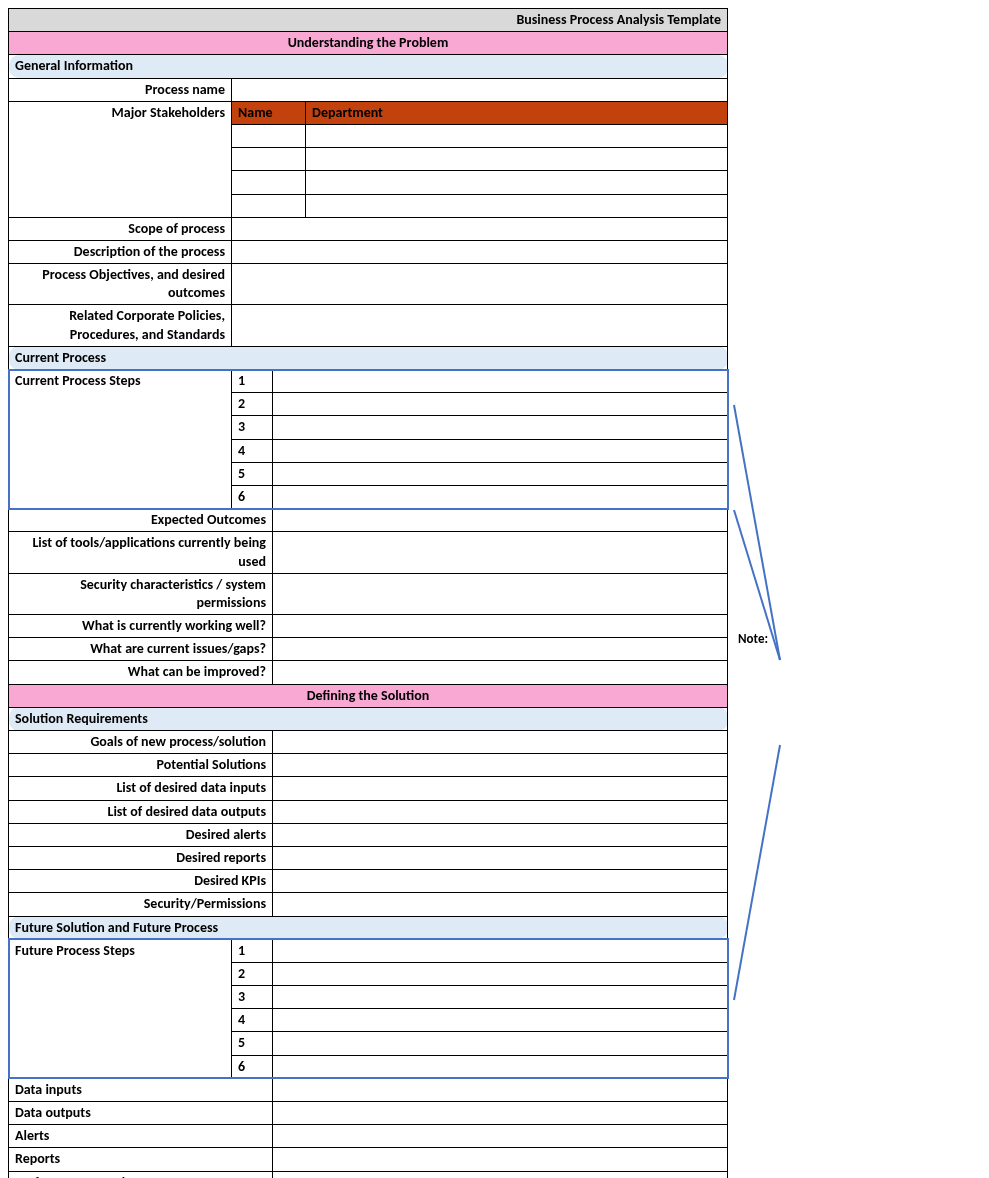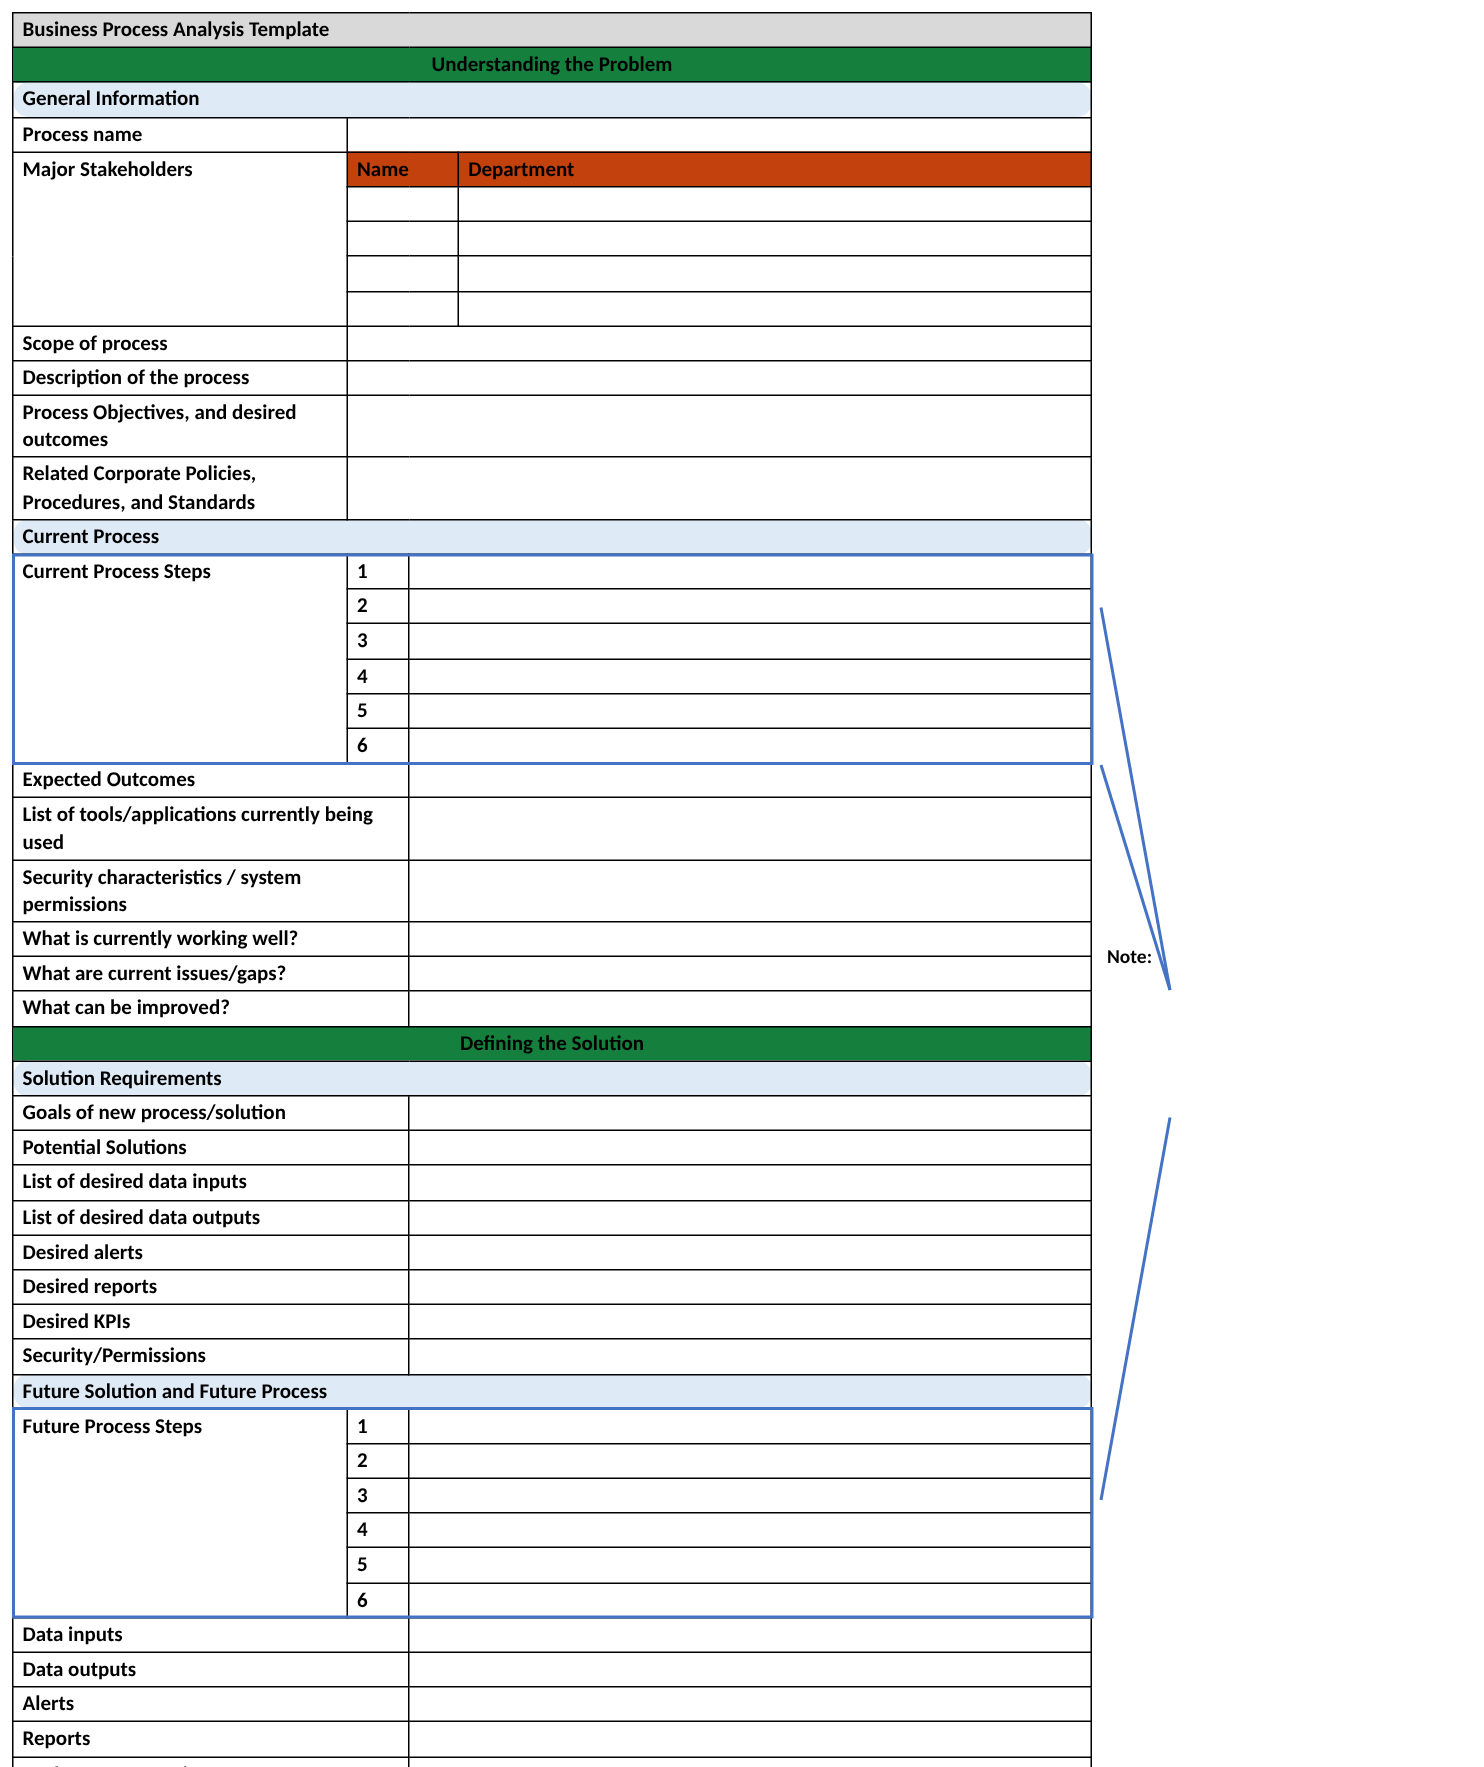--- a/index.html
+++ b/index.html
@@ -1,22 +1,22 @@
 <!DOCTYPE html>
 <html><head>
 <meta charset="utf-8">
 <style>
   body{font-family:Calibri,Arial,sans-serif;margin:0;padding:8px;background:#fff;color:#000;}
   .wrap{display:flex;gap:10px;align-items:flex-start;}
   .tbl{width:720px;border:1px solid #000;border-collapse:collapse;}
   .tbl td,.tbl th{border:1px solid #000;padding:2px 6px;font-size:14px;vertical-align:top;line-height:1.3;}
-  .title{background:#d9d9d9;font-weight:bold;font-size:26px;text-align:left;padding:6px;}
-  .sec-major{background:#15803d;font-weight:bold;font-size:20px;text-align:center;padding:4px;}
+  .title{background:#d9d9d9;font-weight:bold;font-size:26px;text-align:right;padding:6px;}
+  .sec-major{background:#f9a8d4;font-weight:bold;font-size:20px;text-align:center;padding:4px;}
   .sec-sub{background:#deeaf6;font-weight:bold;font-size:17px;padding:2px 6px;border-radius:10px;}
-  .lbl{font-weight:bold;width:210px;}
+  .lbl{font-weight:bold;width:210px;text-align:right;}
   .lbl-nar{font-weight:bold;width:172px;}
   .num{font-weight:bold;width:28px;text-align:left;}
   .grey{background:#c2410c;font-weight:bold;}
   .box{outline:2px solid #4472c4;outline-offset:-1px;}
   .note{margin-top:620px;width:230px;font-size:15px;line-height:1.35;position:relative;}
   .note b{font-size:13px;}
   svg{position:absolute;left:720px;top:0;pointer-events:none;}
 </style>
 </head>
 <body>

